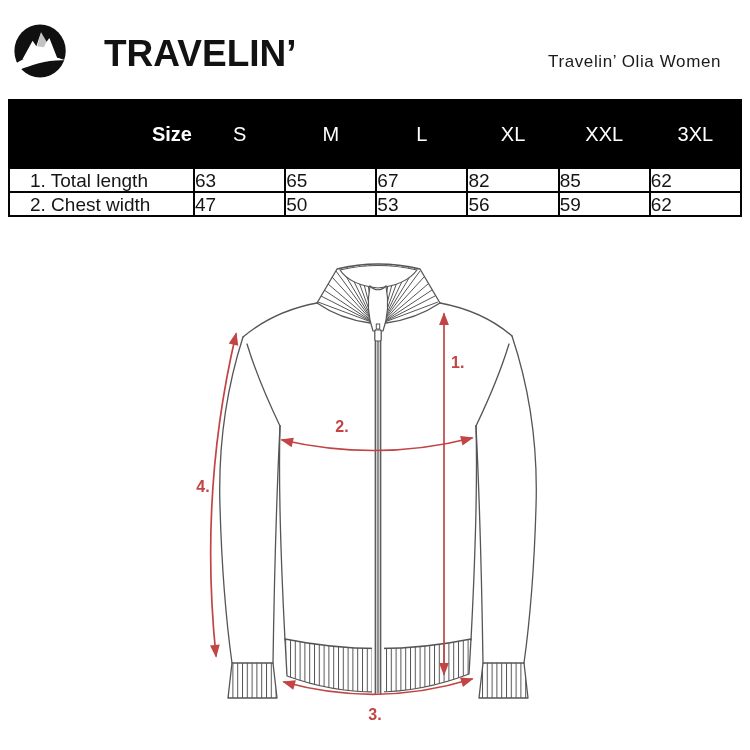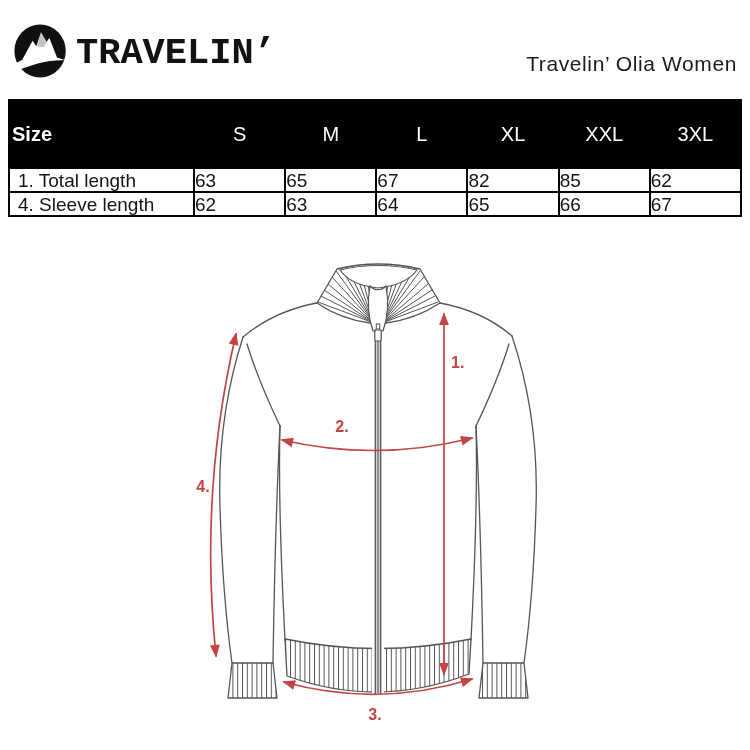--- a/index.html
+++ b/index.html
@@ -6,45 +6,45 @@
   html,body { margin:0; padding:0; background:#fff; }
   .page {
     position:relative; width:750px; height:750px; background:#fff; overflow:hidden;
     font-family:"Liberation Sans", sans-serif; color:#111;
   }
 
   
   .brand { position:absolute; left:13px; top:22px; display:flex; align-items:center; gap:7px; }
   .brand-logo { width:56px; height:58px; display:block; }
   .brand-text {
-    font-family:Liberation Mono, monospace; font-weight:700; font-size:37px;
-    letter-spacing:0px; color:#121212; line-height:1; padding-top:4px;
+    font-family:Liberation Sans, sans-serif; font-weight:700; font-size:37px;
+    letter-spacing:0px; color:#121212; line-height:1; padding-top:4px;margin-left:28px;
   }
   .product-title {
-    position:absolute; right:13px; top:52px; font-size:21px; font-weight:400;
+    position:absolute; right:29px; top:52px; font-size:17px; font-weight:400;
     letter-spacing:0.6px; color:#1b1b1b; white-space:nowrap;
   }
 
   
   table.size-chart {
     position:absolute; left:8px; top:99px; width:734px;
     border-collapse:collapse; table-layout:fixed;
   }
   .size-chart col.lab { width:185px; }
   .size-chart thead th {
     background:#000; color:#fff; height:68px; font-size:20px; font-weight:400;
     text-align:center; vertical-align:middle; border:2px solid #000;
   }
-  .size-chart thead th.corner { text-align:left; padding-left:2px; font-weight:700; }
+  .size-chart thead th.corner { text-align:right; padding-left:2px; font-weight:700; }
   .size-chart thead th + th { border-left:1px solid #303030; }
   .size-chart tbody th, .size-chart tbody td {
     border:2px solid #040404; height:24px; font-size:19px; font-weight:400;
     padding:0; line-height:1; background:#fff; color:#151515;
   }
-  .size-chart tbody th { text-align:left; padding-left:8px; }
+  .size-chart tbody th { text-align:left; padding-left:20px; }
   .size-chart tbody td { }
 
   
   .diagram { position:absolute; left:170px; top:262px; width:420px; height:475px; }
   .sketch  { stroke:#555; stroke-width:1.3; fill:none; stroke-linecap:round; stroke-linejoin:round; }
   .thin    { stroke:#555; stroke-width:1;   fill:none; }
   .ribfill { fill:url(#vrib); stroke:#555; stroke-width:1.3; stroke-linejoin:round; }
   .arrow   { stroke:#c24444; stroke-width:1.7; fill:none; stroke-linecap:round; }
   .arrow-label { font-family:"Liberation Sans", sans-serif; font-size:16px; font-weight:600; fill:#c24444; }
 </style>
@@ -89,27 +89,27 @@
       <tr>
         <th>1. Total length</th>
         <td>63</td>
         <td>65</td>
         <td>67</td>
         <td>82</td>
         <td>85</td>
         <td>62</td>
       </tr>
       <tr>
-        <th>4. Sleeve length</th>
+        <th>2. Chest width</th>
+        <td>47</td>
+        <td>50</td>
+        <td>53</td>
+        <td>56</td>
+        <td>59</td>
         <td>62</td>
-        <td>63</td>
-        <td>64</td>
-        <td>65</td>
-        <td>66</td>
-        <td>67</td>
       </tr>
     </tbody>
   </table>
 
   <svg class="diagram" viewBox="0 0 420 475" aria-hidden="true">
     <defs>
       <pattern id="vrib" width="4.8" height="80" patternUnits="userSpaceOnUse">
         <path d="M0.5,0 V80" stroke="#555" stroke-width="1" fill="none"></path>
       </pattern>
       <marker id="ah" viewBox="0 0 10 8" refX="8.2" refY="4" markerWidth="8.5" markerHeight="6.8" orient="auto-start-reverse">

